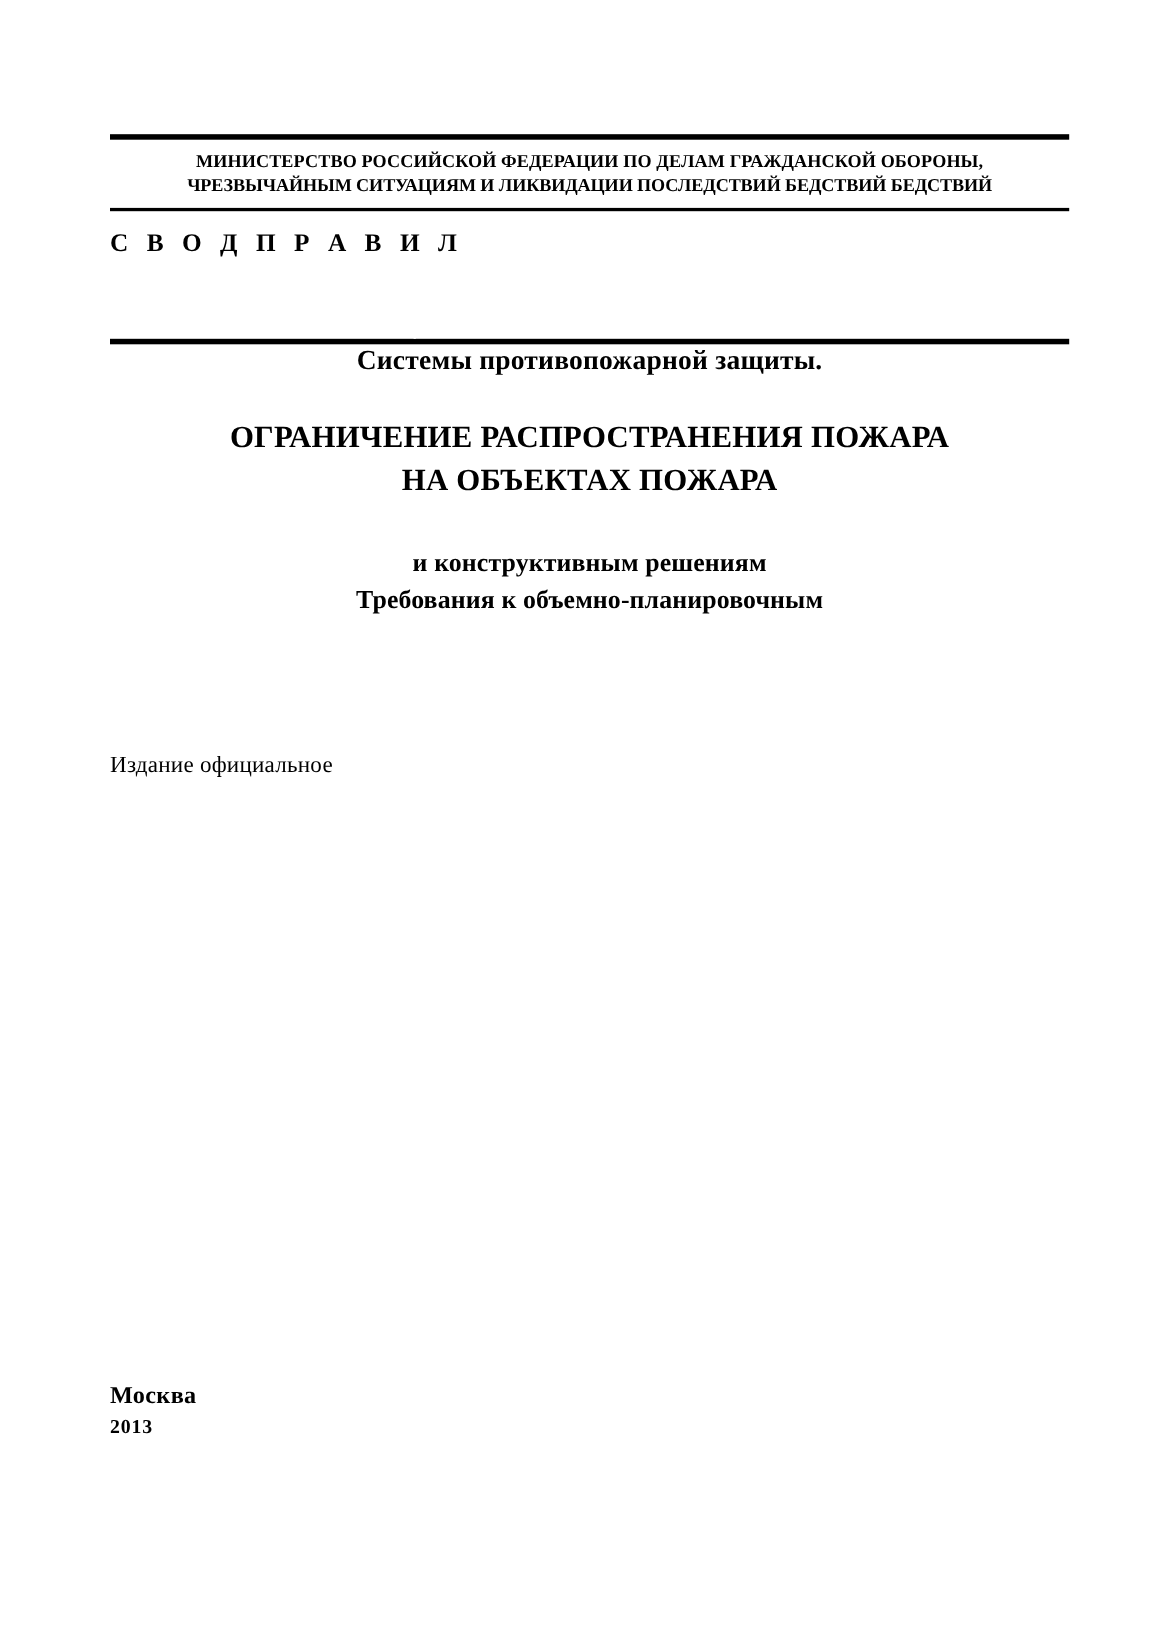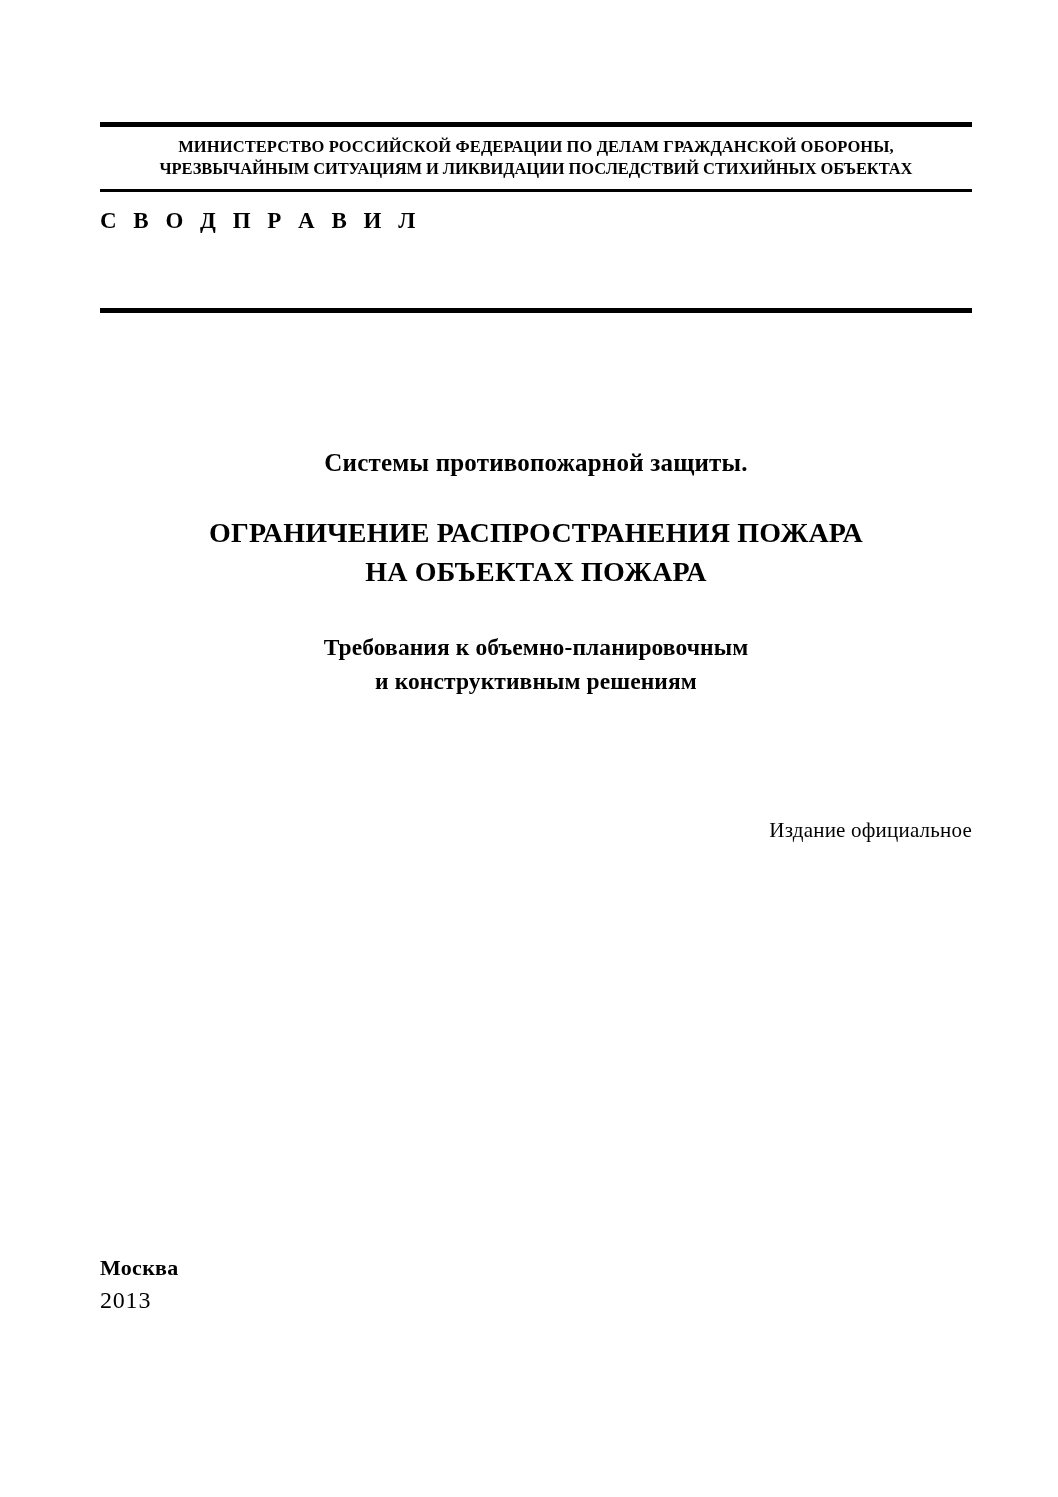--- a/index.html
+++ b/index.html
@@ -85,21 +85,20 @@
     position: absolute;
     left: 276px;
     top: -6px;
     width: 2px;
     height: 6px;
     background: #ffffff;
   }
 
   
   .title-block {
-    margin-top: 135px;
     text-align: center;
   }
   .title-1 {
     font-weight: bold;
     font-size: 25px;
     letter-spacing: 0.2px;
   }
   .title-2 {
     font-weight: bold;
     font-size: 28px;
@@ -110,78 +109,78 @@
   }
   .title-3 {
     font-weight: bold;
     font-size: 23.5px;
     margin-top: 38px;
     line-height: 1.45;
     letter-spacing: 0.1px;
   }
 
   .edition {
-    text-align: right;
+    text-align: left;
     font-size: 21px;
     margin-top: 120px;
     letter-spacing: 0.2px;
   }
 
   
   .footer {
     position: absolute;
     left: 0;
     top: 1255px;
     width: 872px;
     text-align: left;
   }
   .footer-city {
     font-weight: bold;
     font-size: 22px;
     letter-spacing: 0.3px;
   }
   .footer-year {
-    font-weight: normal;
-    font-size: 24px;
+    font-weight: bold;
+    font-size: 18px;
     margin-top: 6px;
     letter-spacing: 0.8px;
   }
 </style>
 </head>
 <body>
 
 <div class="page">
   <div class="content">
 
     <div class="ministry-head">
       <div class="rule-thick"></div>
       <div class="ministry-text">
         <div class="line1">МИНИСТЕРСТВО РОССИЙСКОЙ ФЕДЕРАЦИИ ПО ДЕЛАМ ГРАЖДАНСКОЙ ОБОРОНЫ,</div>
-        <div class="line2">ЧРЕЗВЫЧАЙНЫМ СИТУАЦИЯМ И ЛИКВИДАЦИИ ПОСЛЕДСТВИЙ СТИХИЙНЫХ ОБЪЕКТАХ</div>
+        <div class="line2">ЧРЕЗВЫЧАЙНЫМ СИТУАЦИЯМ И ЛИКВИДАЦИИ ПОСЛЕДСТВИЙ БЕДСТВИЙ БЕДСТВИЙ</div>
       </div>
       <div class="rule-thin"></div>
     </div>
 
 
     <div class="svod">С В О Д   П Р А В И Л</div>
 
     <div class="rule-mid-wrap">
       <div class="rule-mid"></div>
       <div class="rule-mid-tick"></div>
     </div>
 
     <div class="title-block">
       <div class="title-1">Системы противопожарной защиты.</div>
       <div class="title-2">
         <div>ОГРАНИЧЕНИЕ РАСПРОСТРАНЕНИЯ ПОЖАРА</div>
         <div>НА ОБЪЕКТАХ ПОЖАРА</div>
       </div>
       <div class="title-3">
+        <div>и конструктивным решениям</div>
         <div>Требования к объемно-планировочным</div>
-        <div>и конструктивным решениям</div>
       </div>
     </div>
 
     <div class="edition">Издание официальное</div>
 
     <div class="footer">
       <div class="footer-city">Москва</div>
       <div class="footer-year">2013</div>
     </div>
 

